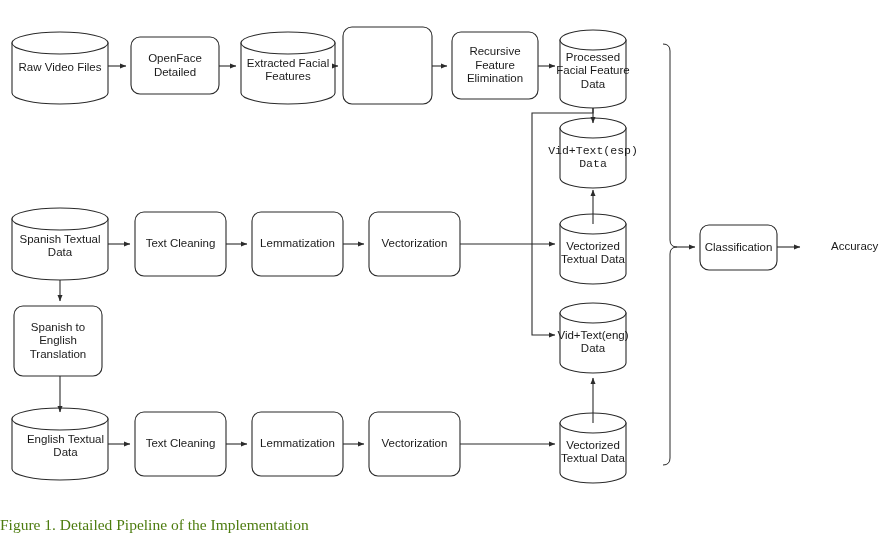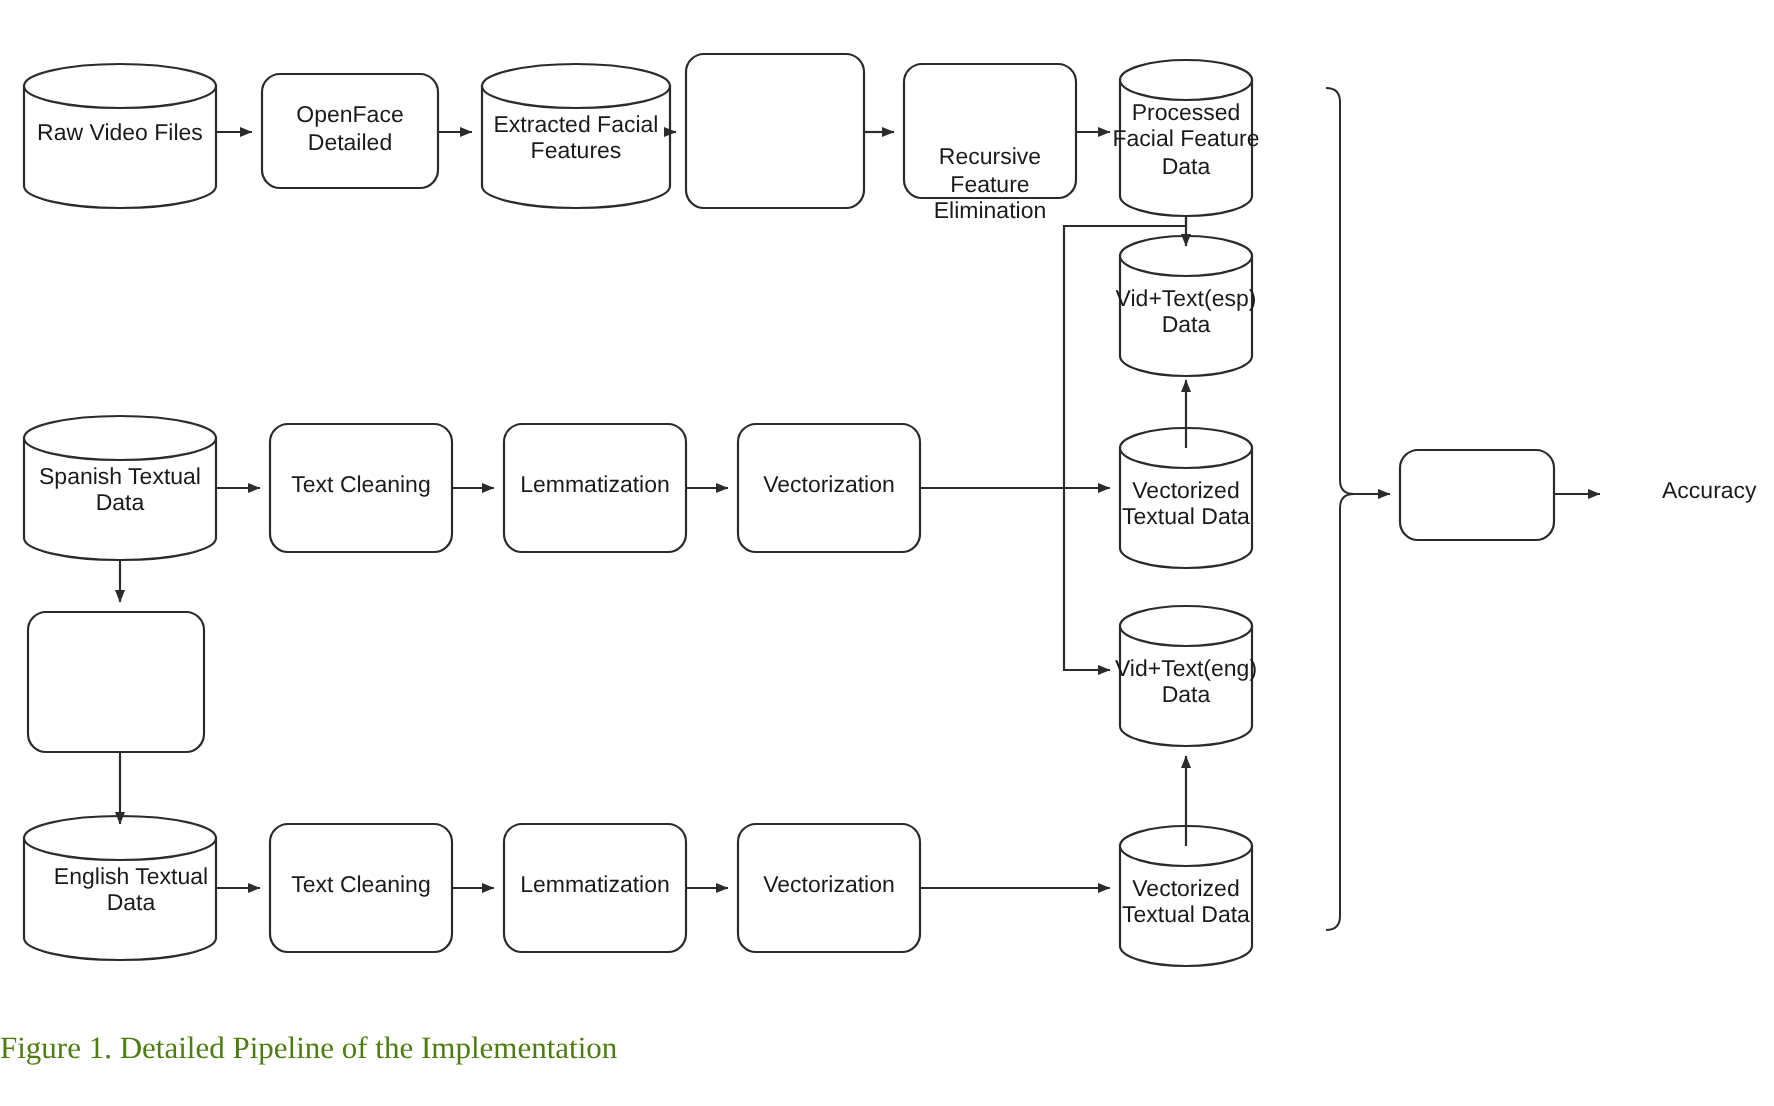--- a/index.html
+++ b/index.html
@@ -204,57 +204,61 @@
   </svg>
 
   <div class="node-label" style="left:12px;  top:48px;  width:96px; height:40px;">Raw Video Files</div>
 
   <div class="node-label" style="left:131px; top:37px;  width:88px; height:57px;">OpenFace Detailed</div>
 
   <div class="node-label" style="left:241px; top:48px;  width:94px; height:44px;">Extracted Facial
 Features</div>
 
 
-  <div class="node-label" style="left:452px; top:32px;  width:86px; height:67px;margin-top:28px;">Recursive
+  <div class="node-label" style="left:452px; top:32px;  width:86px; height:67px;">Recursive
 Feature
 Elimination</div>
 
   <div class="node-label" style="left:556px; top:46px;  width:74px; height:50px;">Processed
 Facial Feature
 Data</div>
 
-  <div class="node-label" style="left:556px; top:136px; width:74px; height:42px;">Vid+Text(esp)
+  <div class="node-label" style="left:556px; top:136px; width:74px; height:42px;font-family:Liberation Mono, monospace;">Vid+Text(esp)
 Data</div>
 
   <div class="node-label" style="left:556px; top:232px; width:74px; height:42px;">Vectorized
 Textual Data</div>
 
   <div class="node-label" style="left:556px; top:321px; width:74px; height:42px;">Vid+Text(eng)
 Data</div>
 
   <div class="node-label" style="left:556px; top:431px; width:74px; height:42px;">Vectorized
 Textual Data</div>
 
   <div class="node-label" style="left:12px;  top:224px; width:96px; height:44px;">Spanish Textual
 Data</div>
 
   <div class="node-label" style="left:135px; top:212px; width:91px; height:64px;">Text Cleaning</div>
 
   <div class="node-label" style="left:252px; top:212px; width:91px; height:64px;">Lemmatization</div>
 
   <div class="node-label" style="left:369px; top:212px; width:91px; height:64px;">Vectorization</div>
 
+  <div class="node-label" style="left:14px;  top:306px; width:88px; height:70px;">Spanish to
+English
+Translation</div>
 
   <div class="node-label" style="left:12px;  top:424px; width:107px; height:44px;">English Textual
 Data</div>
 
   <div class="node-label" style="left:135px; top:412px; width:91px; height:64px;">Text Cleaning</div>
 
   <div class="node-label" style="left:252px; top:412px; width:91px; height:64px;">Lemmatization</div>
 
   <div class="node-label" style="left:369px; top:412px; width:91px; height:64px;">Vectorization</div>
 
+  <div class="node-label" style="left:700px; top:225px; width:77px; height:45px;">Classification</div>
 
   <div class="node-label" style="left:831px; top:237px; width:70px; height:20px; justify-content:flex-start;">Accuracy</div>
 
   <div class="caption">Figure 1. Detailed Pipeline of the Implementation</div>
 
 </div>
 
 </body></html>

